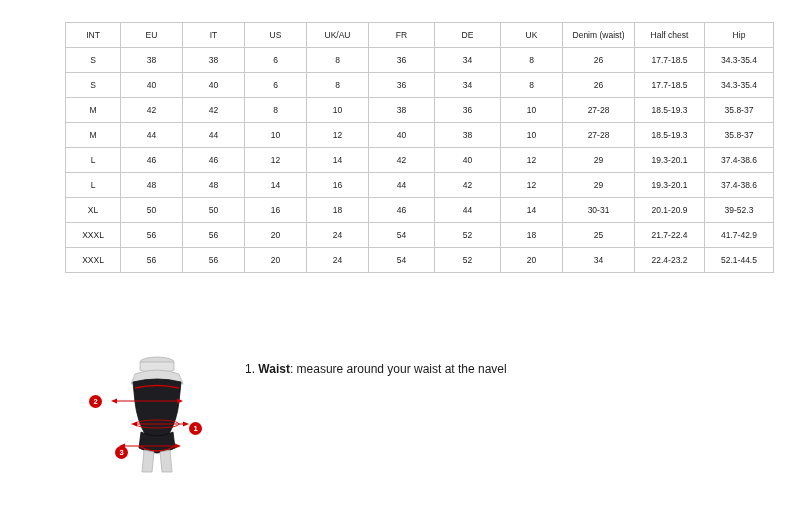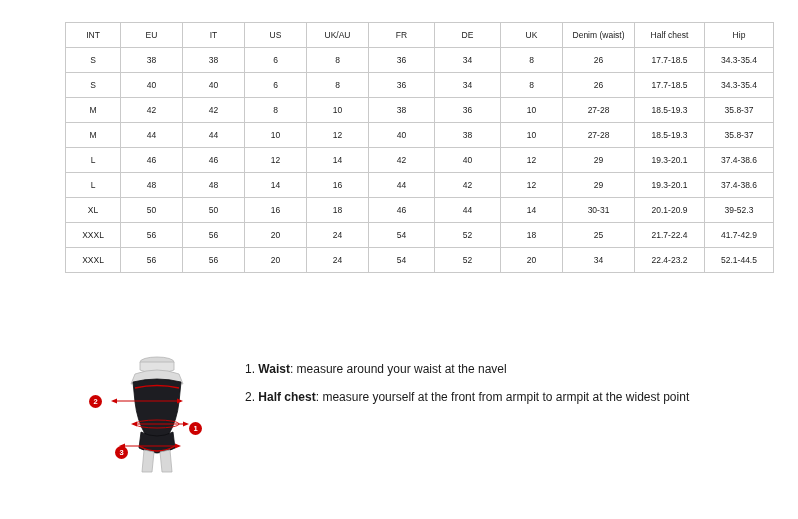--- a/index.html
+++ b/index.html
@@ -312,22 +312,18 @@
         <div class="bullet b1">1</div>
         <div class="bullet b2">2</div>
         <div class="bullet b3">3</div>
       </div>
 
       <div class="instructions">
         <p>
           <span>1.</span>
           <span class="lead">Waist</span><span>: measure around your waist at the navel</span>
         </p>
-        <p>
-          <span>2.</span>
-          <span class="lead">Half chest</span><span>: measure yourself at the front from armpit to armpit at the widest point</span>
-        </p>
       </div>
 
     </div>
   </div>
 
 </div>
 
 </body></html>

